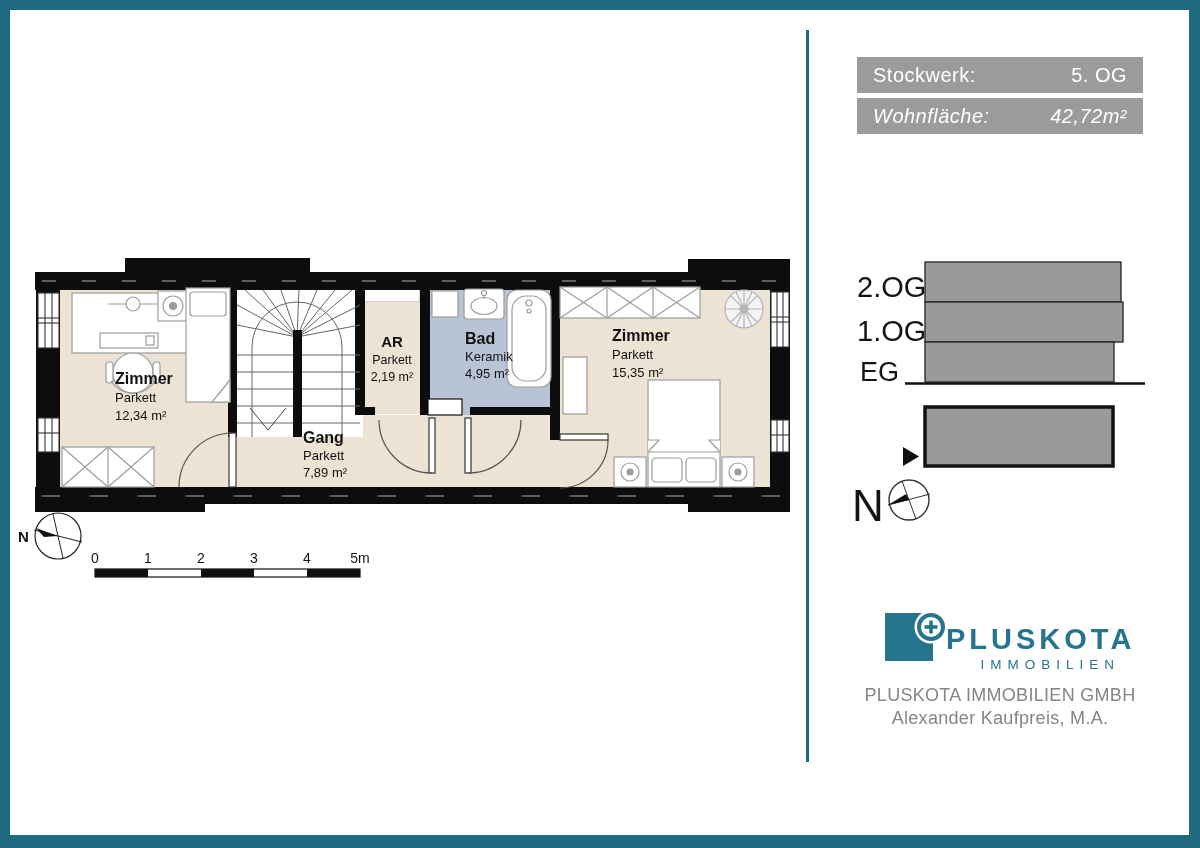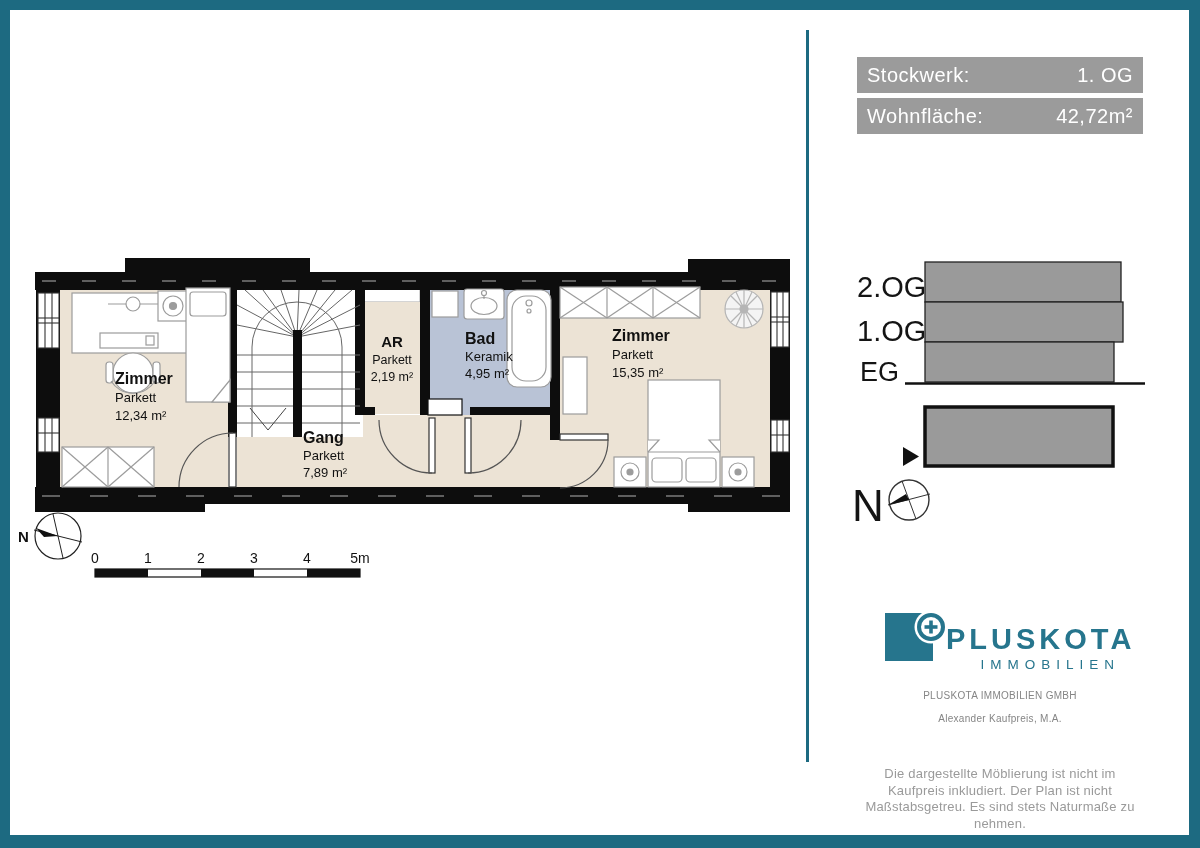--- a/index.html
+++ b/index.html
@@ -12,29 +12,29 @@
     position:absolute;inset:0;border-style:solid;border-color:#1d6a81;
     border-width:10px 11px 13px 10px;pointer-events:none;box-sizing:border-box;z-index:5;
   }
   .divider{
     position:absolute;left:806px;top:30px;width:3px;height:732px;background:#1d6a81;z-index:4;
   }
   .plan-svg{position:absolute;left:0;top:0;width:1200px;height:848px;z-index:1;}
   .infobar{
     position:absolute;left:857px;width:286px;height:36px;background:#9b9b9b;color:#fff;
     display:flex;justify-content:space-between;align-items:center;box-sizing:border-box;
-    padding:0 10px;font-size:20px;letter-spacing:.5px;z-index:2;
+    padding:0 16px;font-size:20px;letter-spacing:.5px;z-index:2;
   }
   .infobar.first{top:57px;}
-  .infobar.second{top:98px;}
+  .infobar.second{top:98px;font-style:italic;}
   .contact{
     position:absolute;left:810px;top:684px;width:380px;text-align:center;z-index:2;
     color:#858585;
   }
-  .contact .cline{font-size:10px;line-height:23px;letter-spacing:.3px;}
+  .contact .cline{font-size:18px;line-height:23px;letter-spacing:.3px;}
   .disclaimer{
     position:absolute;left:810px;top:766px;width:380px;z-index:2;text-align:center;
   }
   .disclaimer .inner{
     display:inline-block;width:276px;font-size:13px;line-height:16.5px;color:#9a9a9a;
     letter-spacing:.2px;
   }
 </style>
 </head>
 <body>
@@ -322,30 +322,27 @@
         <line x1="931" y1="620.5" x2="931" y2="633.5" stroke="#26758d" stroke-width="3.6"></line>
         <line x1="924.5" y1="627" x2="937.5" y2="627" stroke="#26758d" stroke-width="3.6"></line>
       </g>
       <text x="946" y="649" font-size="29" font-weight="bold" letter-spacing="4" fill="#26758d">PLUSKOTA</text>
       <text x="1120" y="669" font-size="13.5" letter-spacing="6" text-anchor="end" fill="#26758d">IMMOBILIEN</text>
     </g>
   </svg>
 
   <div class="infobar first">
     <span>Stockwerk:</span>
-    <span>1. OG</span>
+    <span>5. OG</span>
   </div>
   <div class="infobar second">
     <span>Wohnfläche:</span>
     <span>42,72m²</span>
   </div>
 
   <div class="contact">
     <div class="cline">PLUSKOTA IMMOBILIEN GMBH</div>
     <div class="cline">Alexander Kaufpreis, M.A.</div>
   </div>
-  <div class="disclaimer">
-    <span class="inner">Die dargestellte Möblierung ist nicht im Kaufpreis inkludiert. Der Plan ist nicht Maßstabsgetreu. Es sind stets Naturmaße zu nehmen.</span>
-  </div>
 
   <div class="divider"></div>
   <div class="frame"></div>
 </div>
 
 </body></html>

